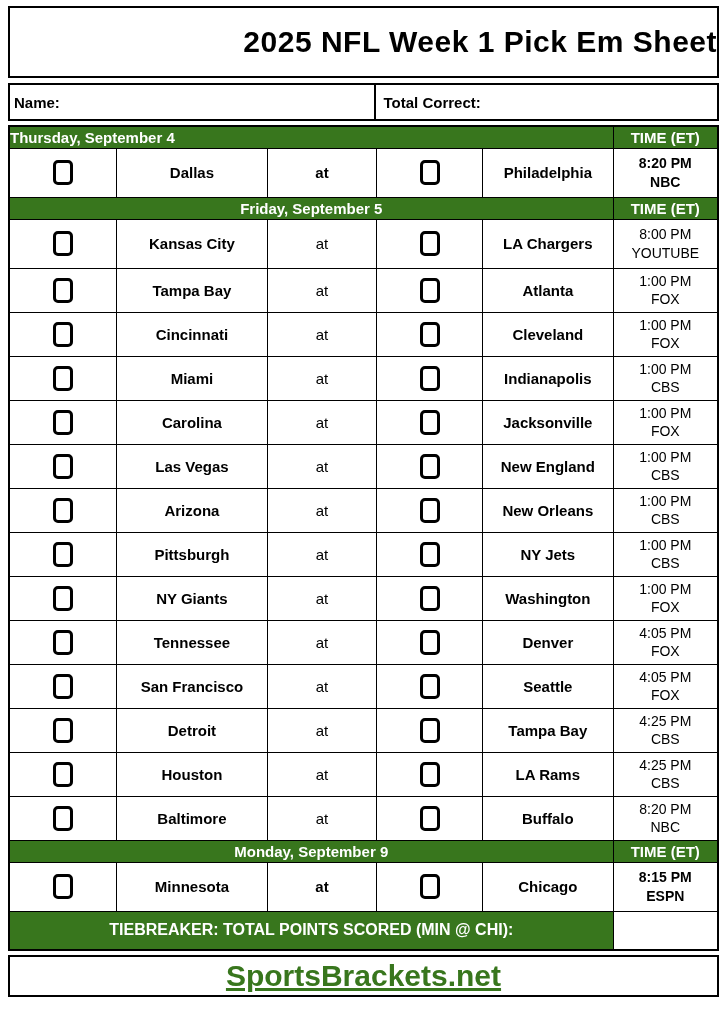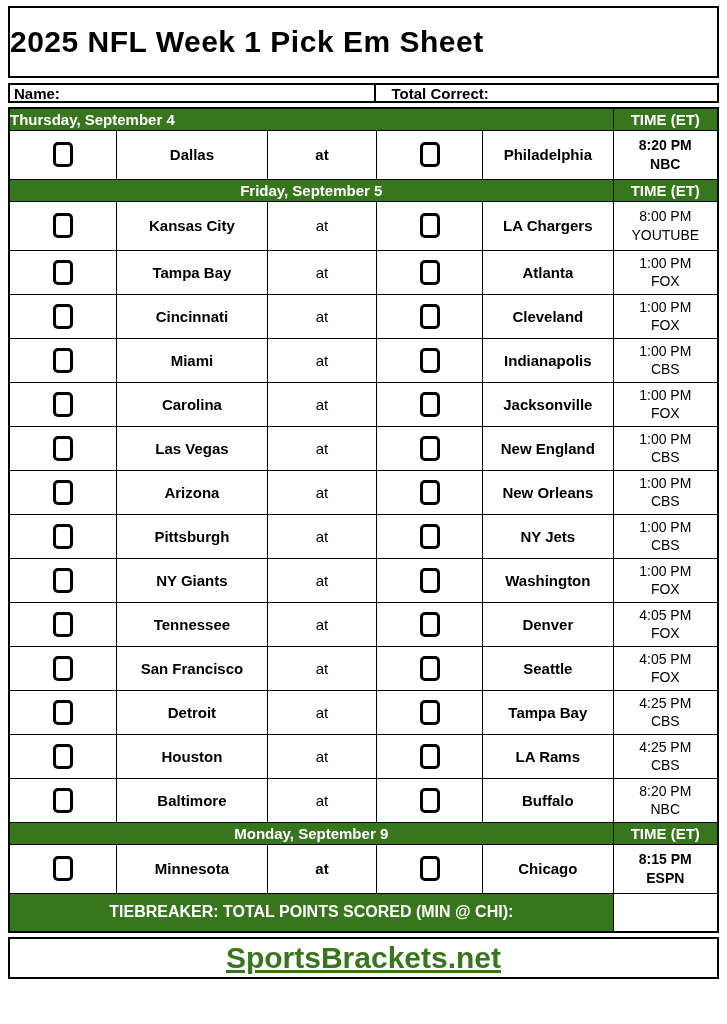--- a/index.html
+++ b/index.html
@@ -13,29 +13,29 @@
   html,body{margin:0;padding:0;}
   body{
     width:727px;height:1024px;overflow:hidden;background:#ffffff;
     font-family:"Liberation Sans", sans-serif;color:var(--text);
   }
   .sheet{padding:6px 8px;}
 
   
   .title-box{
     border:2px solid var(--border);height:72px;
-    display:flex;align-items:center;justify-content:flex-start;
+    display:flex;align-items:center;justify-content:flex-end;
     margin-bottom:5px;
   }
   .title-box span{font-size:30px;font-weight:bold;letter-spacing:0.5px;}
 
   
-  .name-row{display:flex;border:2px solid var(--border);height:20px;margin-bottom:4px;}
+  .name-row{display:flex;border:2px solid var(--border);height:38px;margin-bottom:4px;}
   .name-cell{flex:0 0 51.7%;border-right:2px solid var(--border);display:flex;align-items:center;padding-left:4px;}
-  .total-cell{flex:1;display:flex;align-items:center;padding-left:16px;}
+  .total-cell{flex:1;display:flex;align-items:center;padding-left:8px;}
   .field-label{font-size:15px;font-weight:bold;}
 
   
   table.schedule{width:100%;border-collapse:collapse;border:2px solid var(--border);table-layout:fixed;}
   table.schedule td{border:1px solid var(--border);text-align:center;vertical-align:middle;padding:0;}
   tr.day-header td{
     background:var(--green);color:var(--header-text);
     font-weight:bold;font-size:15px;height:22px;
   }
   tr.day-header td.day-cell.align-left{text-align:left;padding-left:0;}

